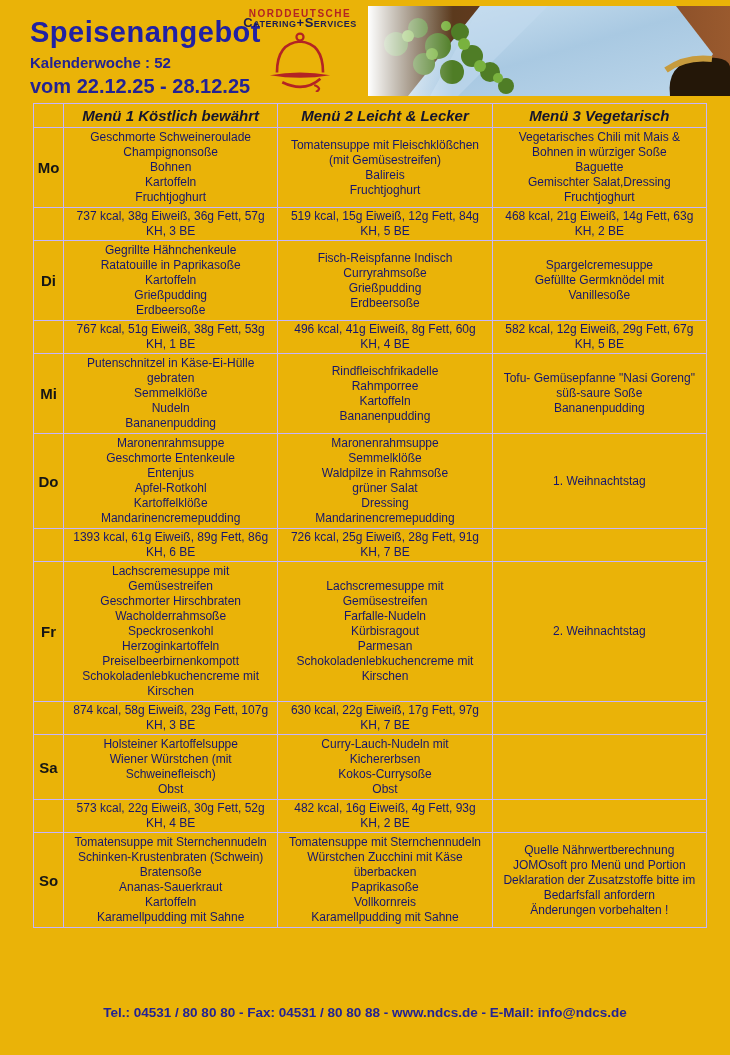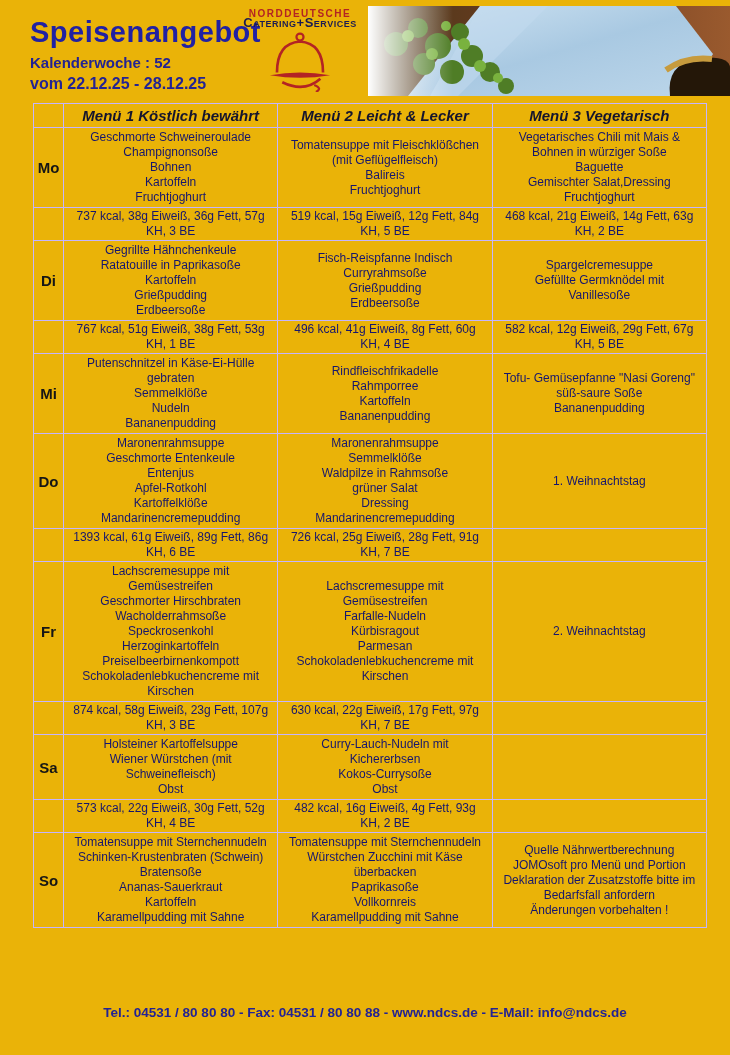--- a/index.html
+++ b/index.html
@@ -4,21 +4,21 @@
 <style>
   * { margin:0; padding:0; box-sizing:border-box; }
   html,body { background:#ffffff; }
   body { font-family:"Liberation Sans", sans-serif; }
   .page { position:relative; width:730px; height:1055px; background:#eab308; overflow:hidden; }
 
   
   .hdr { position:absolute; top:0; left:0; width:730px; height:101px; }
   .title { position:absolute; left:30px; top:16px; font-size:29px; font-weight:bold; color:#2121a3; letter-spacing:0.5px; }
   .sub1  { position:absolute; left:30px; top:54px; font-size:15px; font-weight:bold; color:#232394; }
-  .sub2  { position:absolute; left:30px; top:75px; font-size:16px; font-weight:bold; color:#232394; }
+  .sub2  { position:absolute; left:30px; top:75px; font-size:20px; font-weight:bold; color:#232394; }
 
   .logo { position:absolute; left:230px; top:8px; width:140px; text-align:center; }
   .logo-l1 { color:#b32424; font-weight:bold; font-size:10px; letter-spacing:1.5px; text-transform:uppercase; }
   .logo-l2 { color:#1c1c52; font-weight:bold; font-size:13px; font-variant:small-caps; letter-spacing:0.5px; margin-top:-4px;text-align:center; }
   .logo svg { display:block; margin:0 auto; }
 
   .photo { position:absolute; left:368px; top:6px; width:362px; height:90px; }
   .photo svg { display:block; }
 
   
@@ -117,21 +117,21 @@
           <td class="day-cell">Mo</td>
           <td class="menu-cell">
             <div class="menu-line">Geschmorte Schweineroulade</div>
             <div class="menu-line">Champignonsoße</div>
             <div class="menu-line">Bohnen</div>
             <div class="menu-line">Kartoffeln</div>
             <div class="menu-line">Fruchtjoghurt</div>
           </td>
           <td class="menu-cell">
             <div class="menu-line">Tomatensuppe mit Fleischklößchen</div>
-            <div class="menu-line">(mit Geflügelfleisch)</div>
+            <div class="menu-line">(mit Gemüsestreifen)</div>
             <div class="menu-line">Balireis</div>
             <div class="menu-line">Fruchtjoghurt</div>
           </td>
           <td class="menu-cell">
             <div class="menu-line">Vegetarisches Chili mit Mais &amp;</div>
             <div class="menu-line">Bohnen in würziger Soße</div>
             <div class="menu-line">Baguette</div>
             <div class="menu-line">Gemischter Salat,Dressing</div>
             <div class="menu-line">Fruchtjoghurt</div>
           </td>

